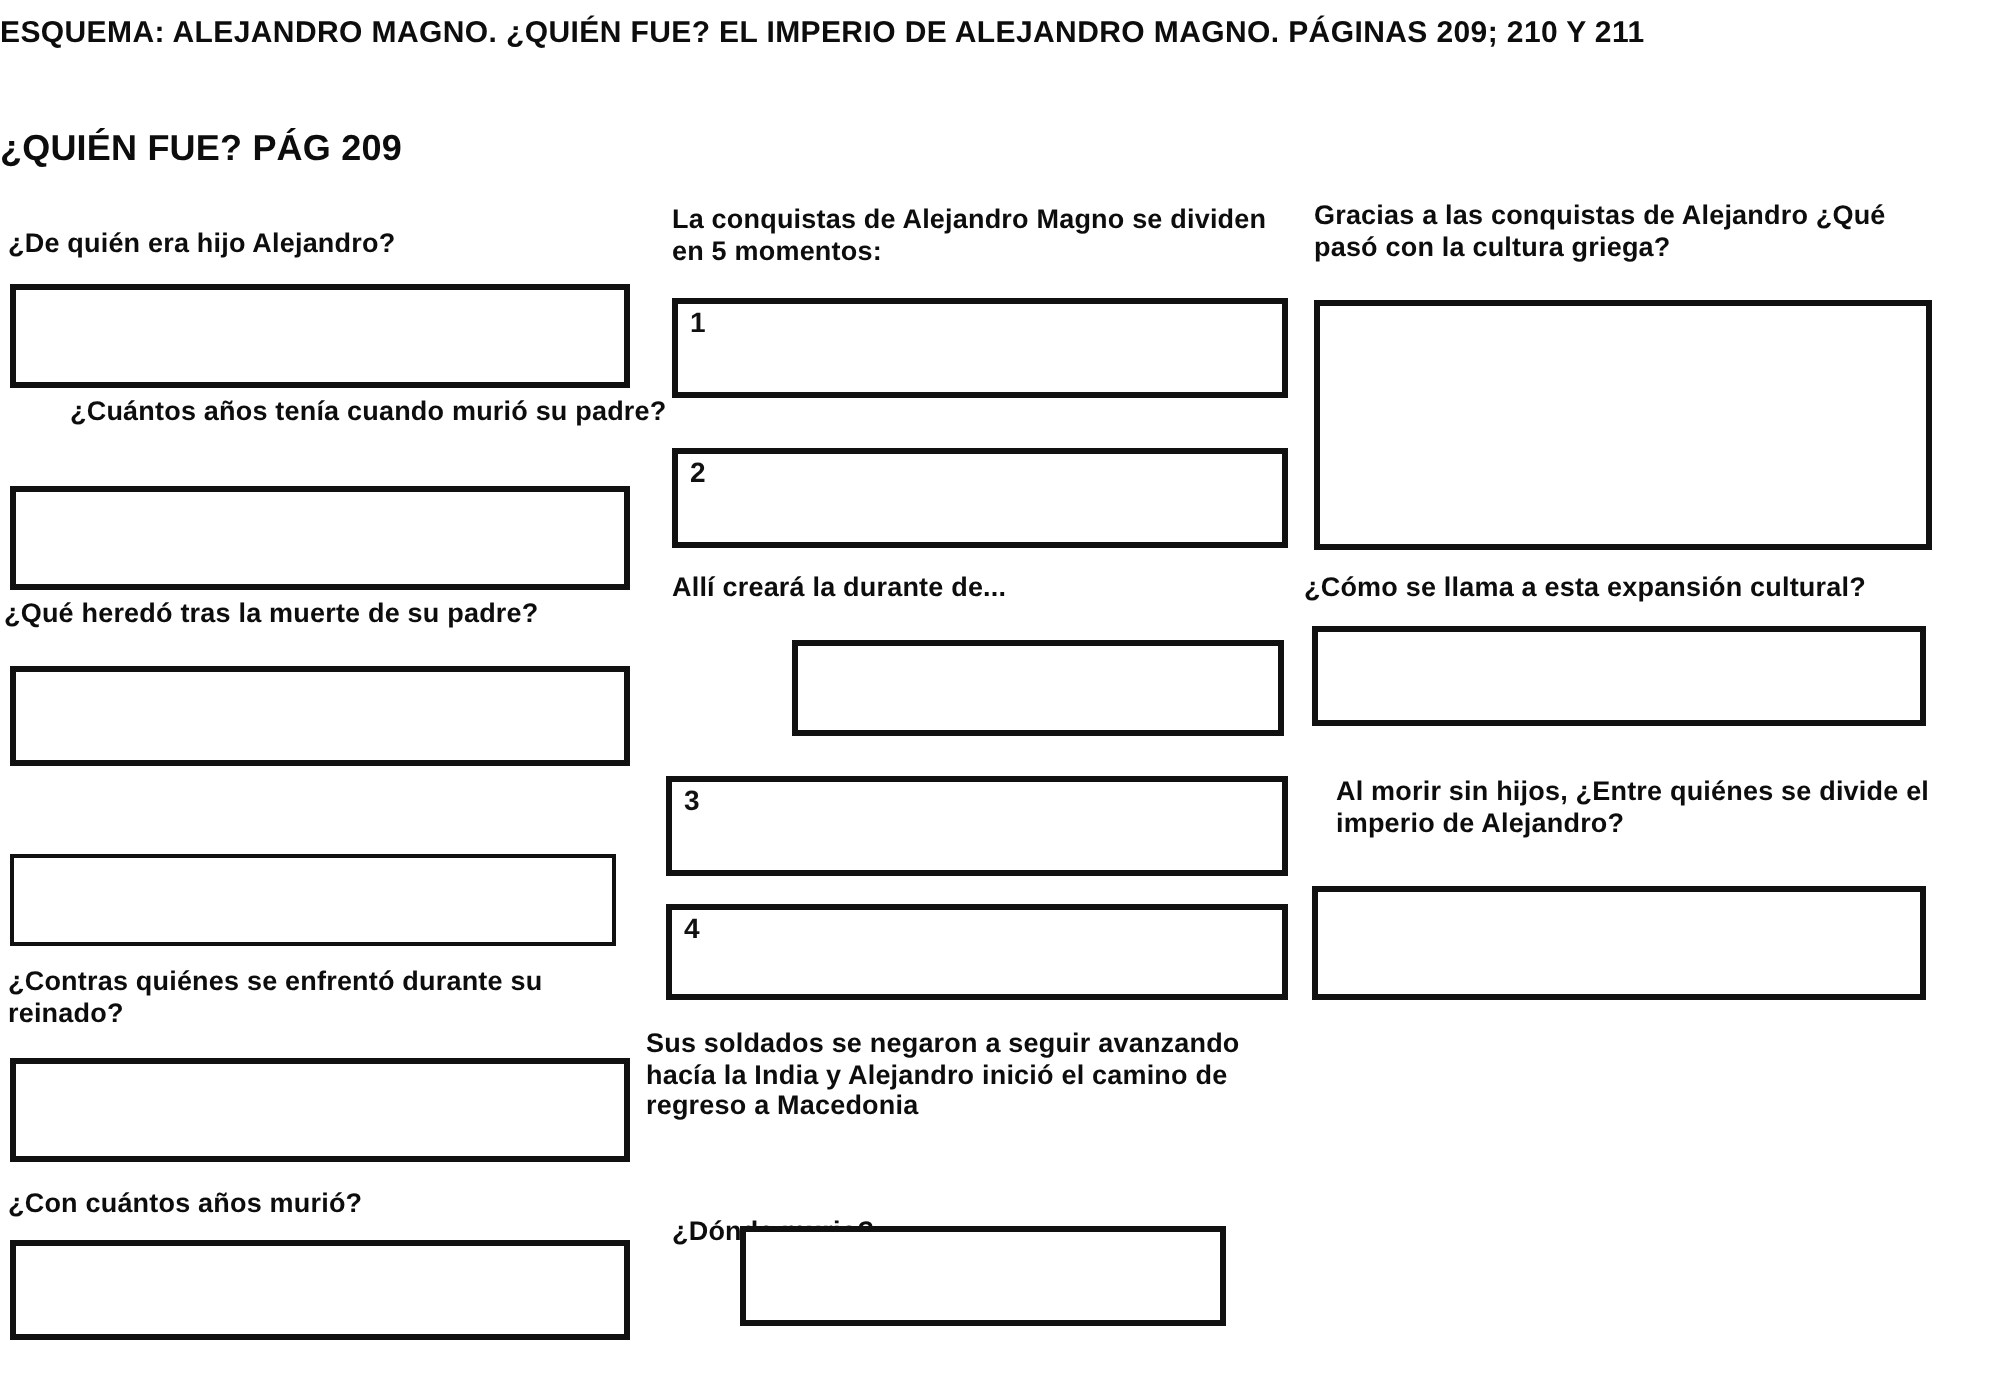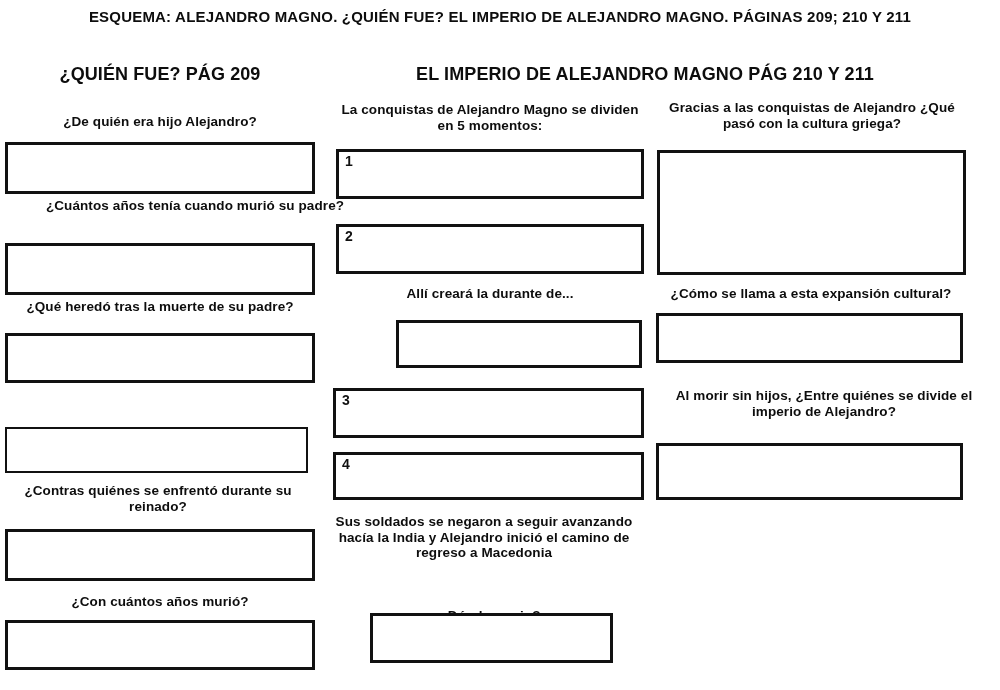--- a/index.html
+++ b/index.html
@@ -11,21 +11,20 @@
     position: relative;
     width: 1000px;
     height: 690px;
     background: #ffffff;
     font-family: "Liberation Sans", sans-serif;
     color: #0d0d0d;
     overflow: hidden;
   }
   .txt {
     position: absolute;
-    text-align: center;
     font-weight: bold;
     line-height: 1.16;
     letter-spacing: 0.1px;
   }
   .doc-title {
     font-size: 15px;
     font-weight: bold;
     letter-spacing: 0.2px;
     white-space: nowrap;
   }
@@ -60,21 +59,20 @@
 </style>
 </head>
 <body>
 
 <div id="page">
 
   <div class="txt doc-title" style="left:0; top:8px; width:1000px;">ESQUEMA: ALEJANDRO MAGNO. ¿QUIÉN FUE? EL IMPERIO DE ALEJANDRO MAGNO. PÁGINAS 209; 210 Y 211</div>
 
   <div class="txt col-header" style="left:0; top:64px; width:320px;">¿QUIÉN FUE? PÁG 209</div>
 
-  <div class="txt col-header" style="left:335px; top:64px; width:620px;">EL IMPERIO DE ALEJANDRO MAGNO PÁG 210 Y 211</div>
 
   <div class="txt prompt" style="left:4px; top:114px; width:312px;">¿De quién era hijo Alejandro?</div>
   <div class="answer-box" style="left:5px; top:142px; width:310px; height:52px;"></div>
 
   <div class="txt prompt" style="left:0px; top:198px; width:320px;padding-left:35px;">¿Cuántos años tenía cuando murió su padre?</div>
   <div class="answer-box" style="left:5px; top:243px; width:310px; height:52px;"></div>
 
   <div class="txt prompt" style="left:2px; top:299px; width:316px;">¿Qué heredó tras la muerte de su padre?</div>
   <div class="answer-box" style="left:5px; top:333px; width:310px; height:50px;"></div>
 

